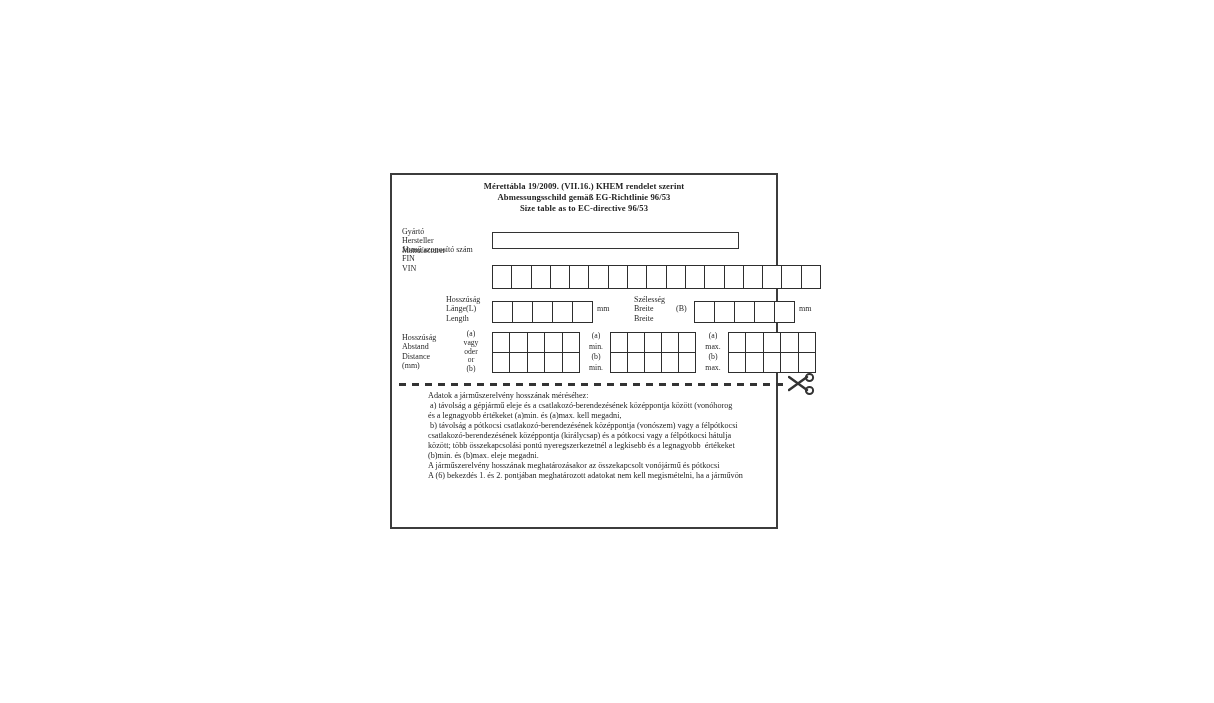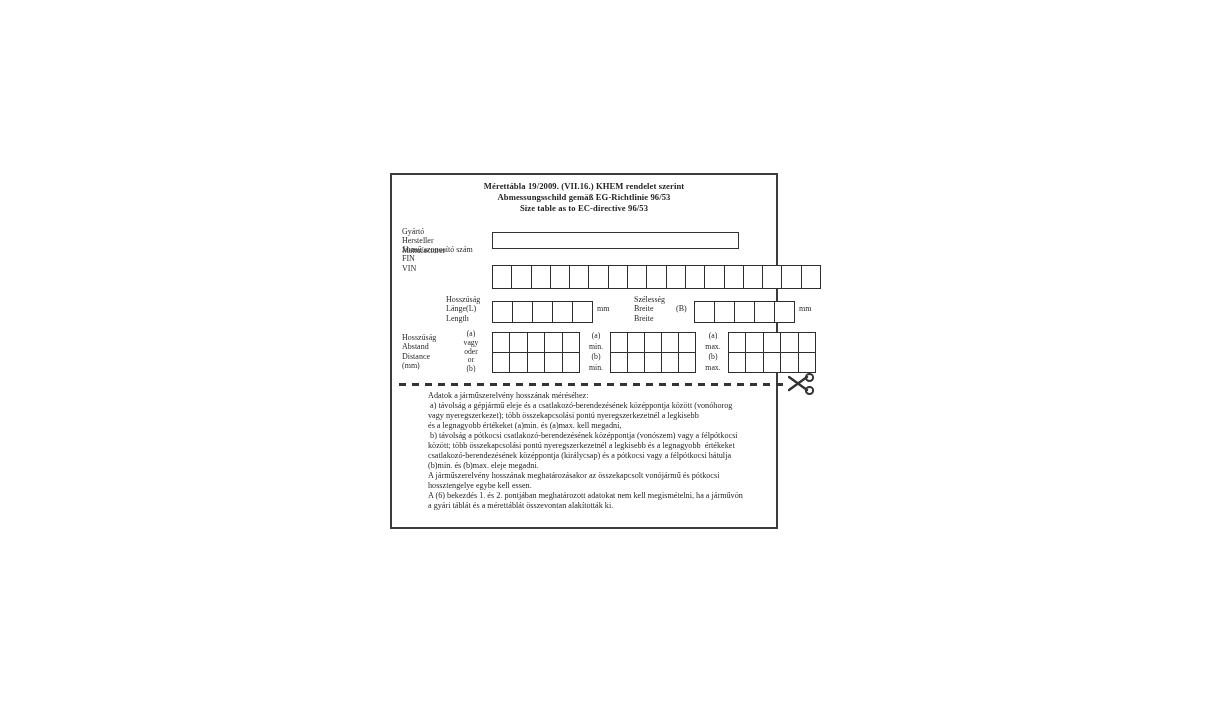--- a/index.html
+++ b/index.html
@@ -193,25 +193,22 @@
   <svg class="abs" style="left:396px;top:198px;" width="27" height="22" viewBox="0 0 27 22">
     <line x1="1" y1="4" x2="19" y2="17" stroke="#333" stroke-width="2.4" stroke-linecap="round"></line>
     <line x1="1" y1="17" x2="19" y2="4" stroke="#333" stroke-width="2.4" stroke-linecap="round"></line>
     <ellipse cx="21.5" cy="4.5" rx="3.6" ry="3.4" fill="none" stroke="#333" stroke-width="2"></ellipse>
     <ellipse cx="21.5" cy="17.5" rx="3.6" ry="3.4" fill="none" stroke="#333" stroke-width="2"></ellipse>
   </svg>
 
   <div class="abs notes" style="left:7px;top:216px;width:420px;margin-left:29px;">
     <div>Adatok a járműszerelvény hosszának méréséhez:</div>
     <div> a) távolság a gépjármű eleje és a csatlakozó-berendezésének középpontja között (vonóhorog</div>
-    <div>vagy nyeregszerkezet); több összekapcsolási pontú nyeregszerkezetnél a legkisebb</div>
     <div>és a legnagyobb értékeket (a)min. és (a)max. kell megadni,</div>
     <div> b) távolság a pótkocsi csatlakozó-berendezésének középpontja (vonószem) vagy a félpótkocsi</div>
+    <div>csatlakozó-berendezésének középpontja (királycsap) és a pótkocsi vagy a félpótkocsi hátulja</div>
     <div>között; több összekapcsolási pontú nyeregszerkezetnél a legkisebb és a legnagyobb  értékeket</div>
-    <div>csatlakozó-berendezésének középpontja (királycsap) és a pótkocsi vagy a félpótkocsi hátulja</div>
     <div>(b)min. és (b)max. eleje megadni.</div>
     <div>A járműszerelvény hosszának meghatározásakor az összekapcsolt vonójármű és pótkocsi</div>
-    <div>hossztengelye egybe kell essen.</div>
     <div>A (6) bekezdés 1. és 2. pontjában meghatározott adatokat nem kell megismételni, ha a járművön</div>
-    <div>a gyári táblát és a mérettáblát összevontan alakították ki.</div>
   </div>
 
 </div>
 
 </body></html>

